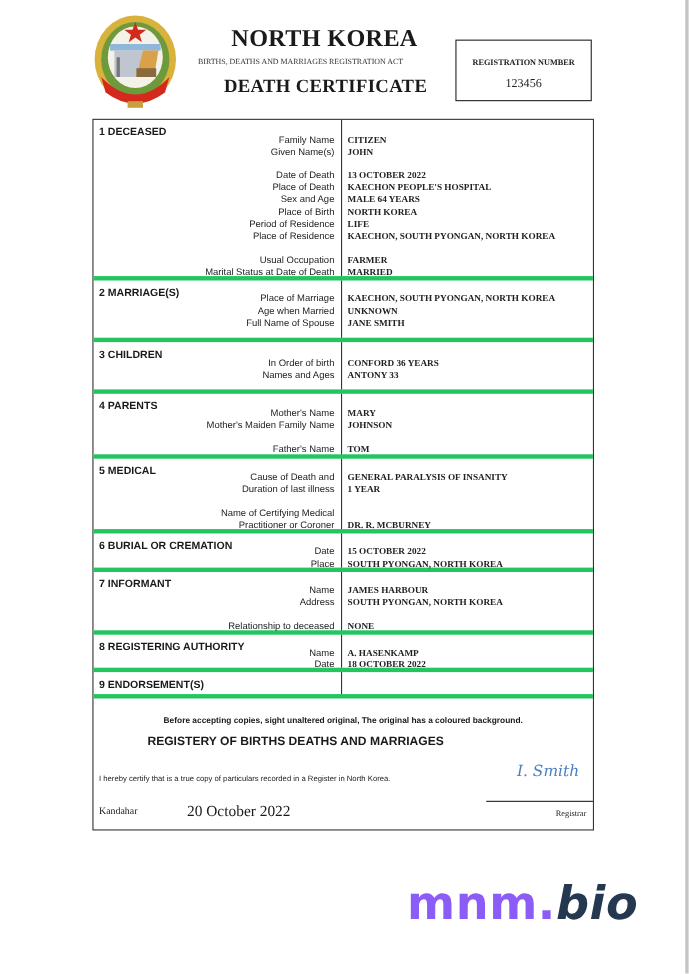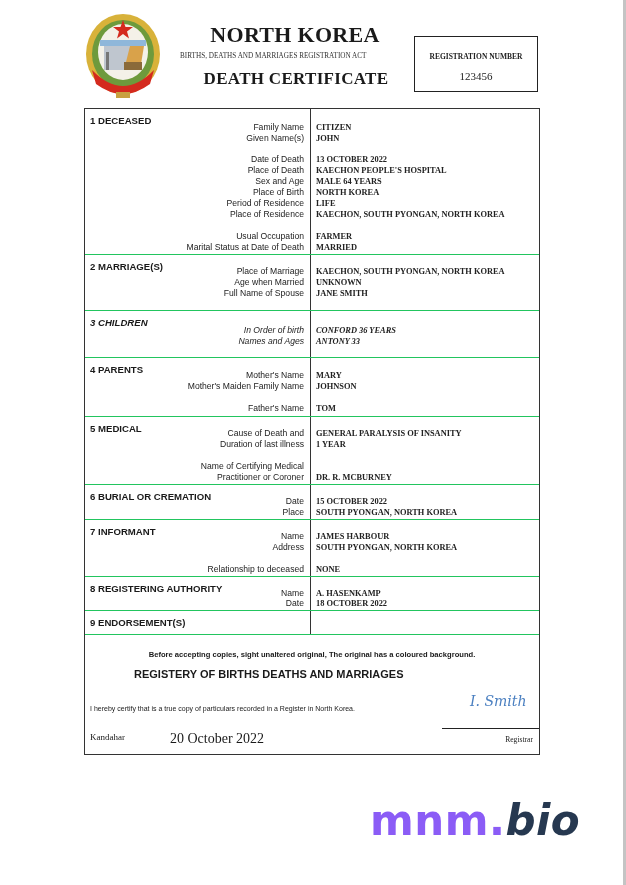--- a/index.html
+++ b/index.html
@@ -12,21 +12,21 @@
   .act { position:absolute; left:180px; top:52px; width:232px; text-align:left;
          font-family:"Liberation Serif", serif; font-size:7.2px; color:#333; }
   .doc-type { position:absolute; left:180px; top:69px; width:232px; text-align:center;
               font-family:"Liberation Serif", serif; font-weight:bold; font-size:17px; letter-spacing:0.3px; }
   .reg-box { position:absolute; left:414px; top:36px; width:124px; height:56px; border:1px solid #222; box-sizing:border-box;
              font-family:"Liberation Serif", serif; text-align:center; }
   .reg-label { margin-top:15px; font-size:7.5px; font-weight:bold; color:#222; }
   .reg-value { margin-top:9px; font-size:11px; color:#222; }
 
   .table { position:absolute; left:84px; top:108px; width:456px; border:1px solid #333; box-sizing:border-box; }
-  .row { position:relative; border-bottom:1px solid #22c55e; box-sizing:border-box; }
+  .row { position:relative; border-bottom:4px solid #22c55e; box-sizing:border-box; }
   .row:last-child { border-bottom:none; }
   .divider { position:absolute; left:225px; top:0; bottom:0; width:1px; background:#333; }
   .sec-title { position:absolute; left:5px; top:6px; font-weight:bold; font-size:9.6px; }
   .lines { position:absolute; left:0; top:0; width:100%; }
   .line { position:absolute; height:11px; font-size:8.6px; line-height:11px; }
   .lbl { position:absolute; right:235px; white-space:nowrap; text-align:left; color:#222; }
   .val { position:absolute; left:231px; white-space:nowrap; font-family:"Liberation Serif", serif;
          font-weight:bold; font-size:8.4px; color:#222; }
 
   .footer { position:relative; height:119px; }
@@ -134,21 +134,21 @@
           <span class="lbl">Age when Married</span>
           <span class="val">UNKNOWN</span>
         </div>
       <div class="line" style="top:33px;width:100%">
           <span class="lbl">Full Name of Spouse</span>
           <span class="val">JANE SMITH</span>
         </div>
     </div>
   </div>
 
-  <div class="row" style="height:47px;font-style:italic;">
+  <div class="row" style="height:47px;">
     <div class="divider"></div>
     <div class="sec-title">3 CHILDREN</div>
     <div class="lines">
       <div class="line" style="top:14px;width:100%">
           <span class="lbl">In Order of birth</span>
           <span class="val">CONFORD 36 YEARS</span>
         </div>
       <div class="line" style="top:25px;width:100%">
           <span class="lbl">Names and Ages</span>
           <span class="val">ANTONY 33</span>

